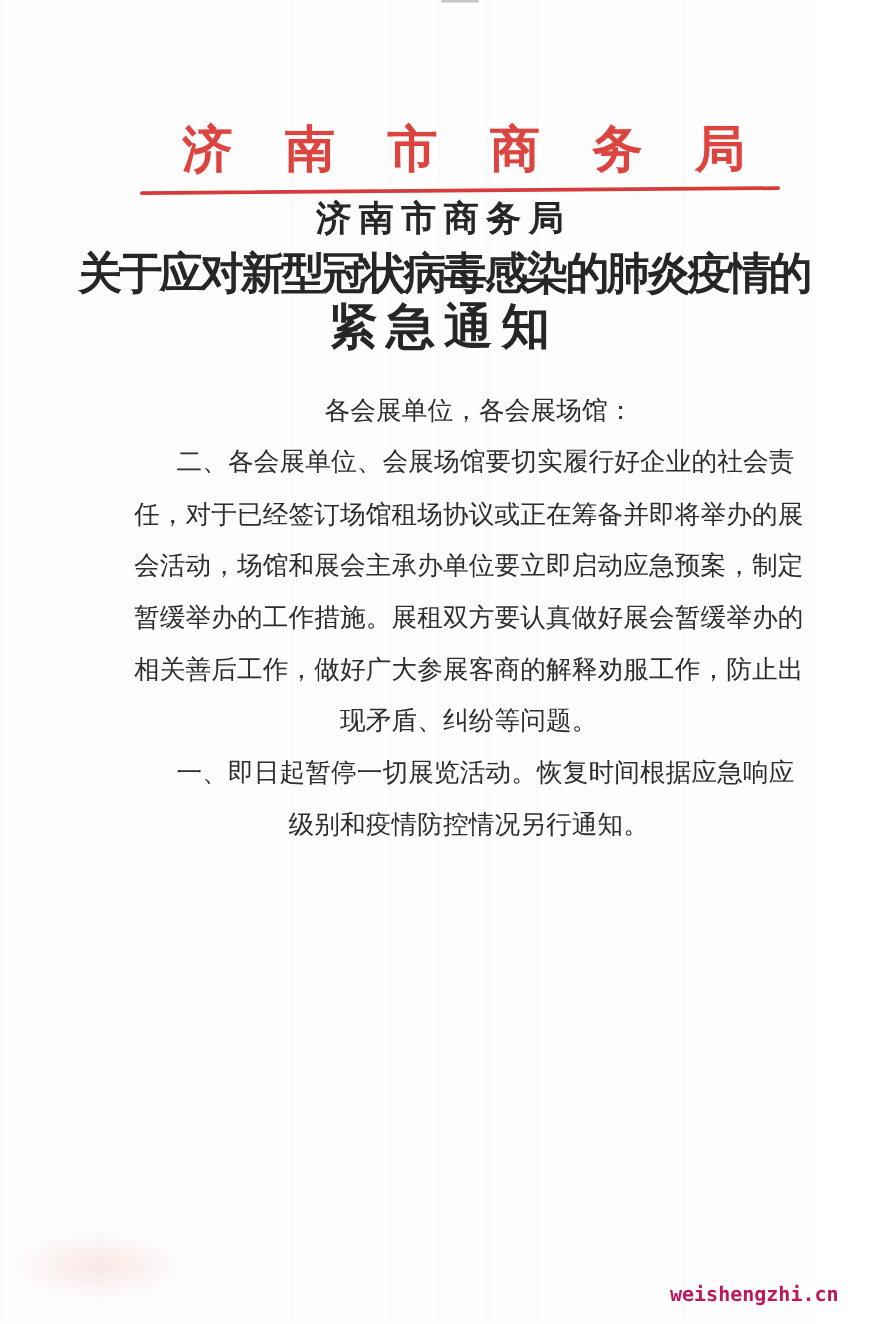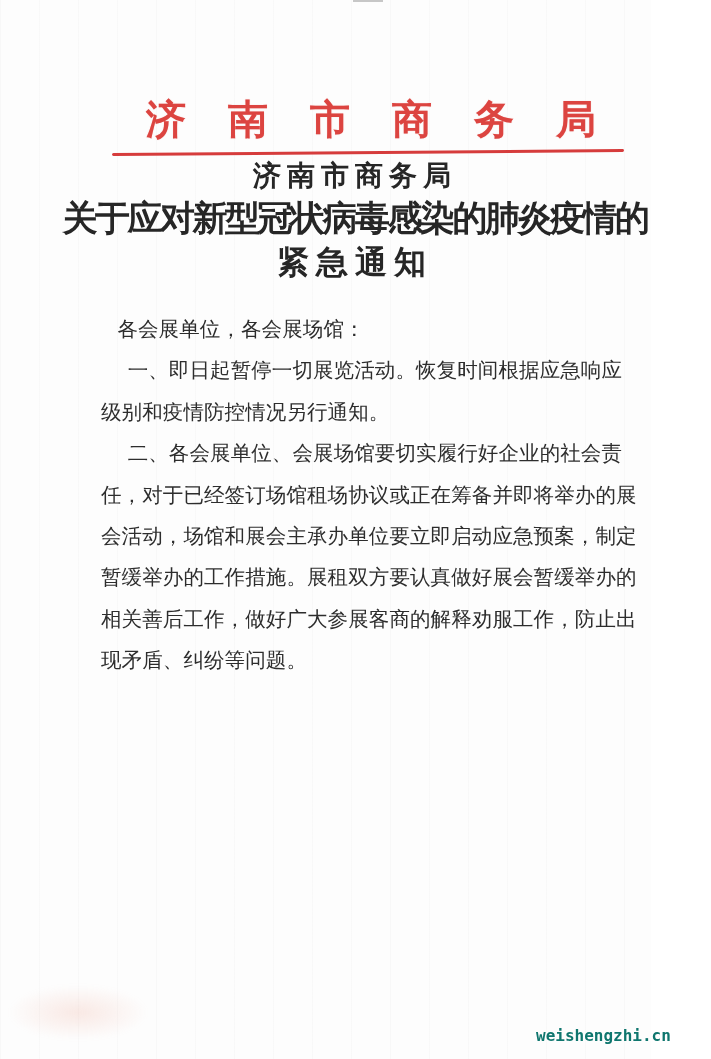--- a/index.html
+++ b/index.html
@@ -45,33 +45,34 @@
     position: absolute; left: 112px; top: 151px;
     width: 512px; height: 3px; background: #d63c3c;
     transform: rotate(-0.45deg); border-radius: 2px;
   }
   .titles {
     position: absolute; left: 60px; top: 160px; width: 590px;
     text-align: center; color: #262626; font-weight: bold;
   }
   .title-agency  { font-size: 28px; line-height: 32px; letter-spacing: 6px; }
   .title-subject { font-size: 35px; line-height: 38px; letter-spacing: -2.5px; margin-top: 8px; }
-  .title-type    { font-size: 32px; line-height: 36px; letter-spacing: 7px; margin-top: 6px; }
+  .title-type    { font-size: 39px; line-height: 36px; letter-spacing: 7px; margin-top: 6px; }
   .body-text {
     position: absolute; left: 101px; top: 309px; width: 548px;
     font-size: 20.5px; line-height: 41.4px; color: #2d2d2d;
     letter-spacing: 0.1px;
+    text-align: center;
   }
   .body-text p { margin: 0; white-space: pre-line; }
   .salutation { text-indent: 0.8em; }
   .para { text-indent: 1.3em; }
   .watermark {
     position: absolute; left: 536px; top: 1026px;
     font-family: "DejaVu Sans Mono", "Liberation Mono", monospace;
-    font-size: 16px; font-weight: bold; color: #0f766e;
+    font-size: 16px; font-weight: bold; color: #be185d;
     letter-spacing: 0px; white-space: nowrap;
   }
 </style>
 </head>
 <body>
 
 <div class="page">
 
   <div class="scan-streaks"></div>
   <div class="scan-smudge"></div>
@@ -82,25 +83,25 @@
   <div class="letterhead-rule"></div>
 
   <div class="titles">
     <div class="title-agency">济南市商务局</div>
     <div class="title-subject">关于应对新型冠状病毒感染的肺炎疫情的</div>
     <div class="title-type">紧急通知</div>
   </div>
 
   <div class="body-text">
     <p class="salutation">各会展单位，各会展场馆：</p>
-    <p class="para">一、即日起暂停一切展览活动。恢复时间根据应急响应
-级别和疫情防控情况另行通知。</p>
     <p class="para">二、各会展单位、会展场馆要切实履行好企业的社会责
 任，对于已经签订场馆租场协议或正在筹备并即将举办的展
 会活动，场馆和展会主承办单位要立即启动应急预案，制定
 暂缓举办的工作措施。展租双方要认真做好展会暂缓举办的
 相关善后工作，做好广大参展客商的解释劝服工作，防止出
 现矛盾、纠纷等问题。</p>
+    <p class="para">一、即日起暂停一切展览活动。恢复时间根据应急响应
+级别和疫情防控情况另行通知。</p>
   </div>
 
   <div class="watermark">weishengzhi.cn</div>
 
 </div>
 
 </body></html>

